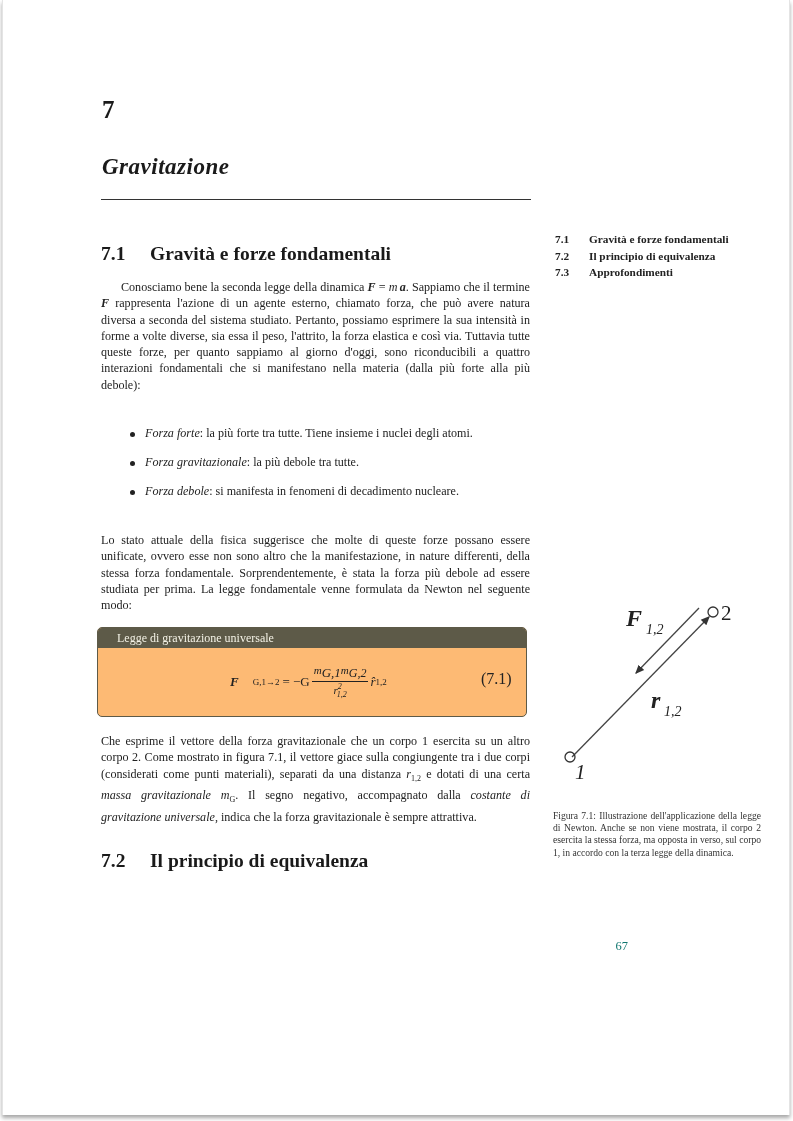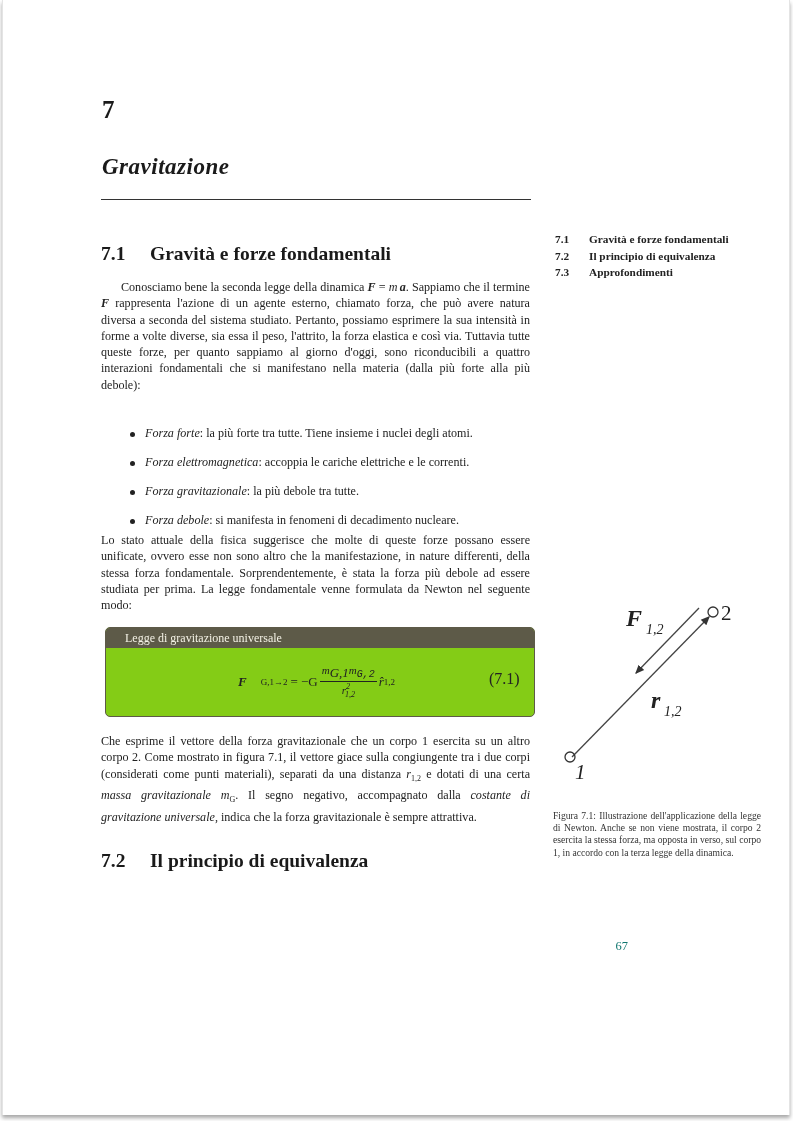--- a/index.html
+++ b/index.html
@@ -22,22 +22,22 @@
     font-family:"Liberation Serif", serif; font-size:12.1px; line-height:16.3px;
     text-align:justify; width:429px; color:#222;
   }
   .para.indent { text-indent:20px; }
   .toc { left:552px; top:231px; font-family:"Liberation Serif", serif; font-weight:bold; font-size:11.3px; line-height:16.5px; color:#222; }
   .toc .num { display:inline-block; width:34px; }
   ul.bul { left:112px; top:416px; margin:10px; padding:0; list-style:none; width:420px; font-family:"Liberation Serif", serif; font-size:12.1px; color:#222; }
   ul.bul li { height:29px; position:relative; padding-left:20px; }
   ul.bul li .dot { position:absolute; left:5px; top:6px; width:5px; height:5px; background:#222; border-radius:50%; }
   .box {
-    left:102px; top:627px; width:428px; height:88px; border:1.5px solid #5d5a48; border-radius:5px;
-    background:#84cc16; overflow:hidden;
+    left:94px; top:627px; width:428px; height:88px; border:1.5px solid #5d5a48; border-radius:5px;
+    background:#fdba74; overflow:hidden;
   }
   .box .hdr { height:20px; background:#5d5a48; color:#f4f2e6; font-family:"Liberation Serif", serif; font-size:12px; line-height:20px; padding-left:19px; }
   .eq { position:absolute; left:132px; top:36px; font-family:"Liberation Serif", serif; font-size:13px; color:#222; display:flex; align-items:center; }
   .frac { display:inline-flex; flex-direction:column; align-items:center; margin:0 2px; font-size:11px; }
   .frac .n { border-bottom:1px solid #222; padding:0 2px; font-style:italic; }
   .frac .d { font-style:italic; }
   .eqnum { position:absolute; left:383px; top:42px; font-family:"Liberation Serif", serif; font-size:16px; color:#222; }
   .caption { left:550px; top:810px; width:208px; font-family:"Liberation Serif", serif; font-size:9.6px; line-height:12.2px; text-align:justify; color:#333; }
   .pagenum { left:0; width:625px; text-align:right; top:939px; font-family:"Liberation Serif", serif; font-size:12.5px; color:#0f766e; }
   .fig { left:548px; top:596px; width:230px; height:200px; }
@@ -58,35 +58,34 @@
   </div>
 
   <div class="abs sec" style="left:98px; top:243px;">
     <span class="num">7.1</span><span>Gravità e forze fondamentali</span>
   </div>
 
   <p class="abs para indent" style="left:98px; top:279px; margin:0;"><span>Conosciamo bene la seconda legge della dinamica </span><b><i>F</i></b><span> = </span><i>m</i> <b><i>a</i></b><span>. Sappiamo che il termine </span><b><i>F</i></b><span> rappresenta l'azione di un agente esterno, chiamato forza, che può avere natura diversa a seconda del sistema studiato. Pertanto, possiamo esprimere la sua intensità in forme a volte diverse, sia essa il peso, l'attrito, la forza elastica e così via. Tuttavia tutte queste forze, per quanto sappiamo al giorno d'oggi, sono riconducibili a quattro interazioni fondamentali che si manifestano nella materia (dalla più forte alla più debole):</span></p>
 
   <ul class="abs bul">
     <li><span class="dot"></span><i>Forza forte</i><span>: la più forte tra tutte. Tiene insieme i nuclei degli atomi.</span></li>
-    <li><span class="dot"></span><i>Forza elettromagnetica</i><span>: accoppia le cariche elettriche e le correnti.</span></li>
     <li><span class="dot"></span><i>Forza gravitazionale</i><span>: la più debole tra tutte.</span></li>
     <li><span class="dot"></span><i>Forza debole</i><span>: si manifesta in fenomeni di decadimento nucleare.</span></li>
   </ul>
 
   <p class="abs para" style="left:98px; top:532px; margin:0;">Lo stato attuale della fisica suggerisce che molte di queste forze possano essere unificate, ovvero esse non sono altro che la manifestazione, in nature differenti, della stessa forza fondamentale. Sorprendentemente, è stata la forza più debole ad essere studiata per prima. La legge fondamentale venne formulata da Newton nel seguente modo:</p>
 
   <div class="abs box">
     <div class="hdr">Legge di gravitazione universale</div>
     <div class="eq">
       <b><i>F</i></b>
         <sub style="font-size:9px;margin-left:14px;">G,1→2</sub>
       <span style="margin-left:3px;"> = −G</span>
       <span class="frac">
-        <span class="n"><span>m</span><sub style="font-size:13px;">G,1</sub><span>m</span><sub style="font-size:10px;font-family:Liberation Mono, monospace;">G,2</sub></span>
+        <span class="n"><span>m</span><sub style="font-size:13px;">G,1</sub><span>m</span><sub style="font-size:12px;">G,2</sub></span>
         <span class="d"><span>r</span><sup style="font-size:8px;">2</sup><sub style="font-size:8px; margin-left:-5px;">1,2</sub></span>
       </span>
       <i>r̂</i>
         <sub style="font-size:9px;">1,2</sub>
     </div>
     <div class="eqnum">(7.1)</div>
   </div>
 
   <p class="abs para" style="left:98px; top:733px; margin:0;"><span>Che esprime il vettore della forza gravitazionale che un corpo 1 esercita su un altro corpo 2. Come mostrato in figura 7.1, il vettore giace sulla congiungente tra i due corpi (considerati come punti materiali), separati da una distanza </span><i>r</i><sub style="font-size:8px;">1,2</sub><span> e dotati di una certa </span><i>massa gravitazionale</i> <i>m</i><sub style="font-size:8px;">G</sub><span>. Il segno negativo, accompagnato dalla </span><i>costante di gravitazione universale</i><span>, indica che la forza gravitazionale è sempre attrattiva.</span></p>
 

